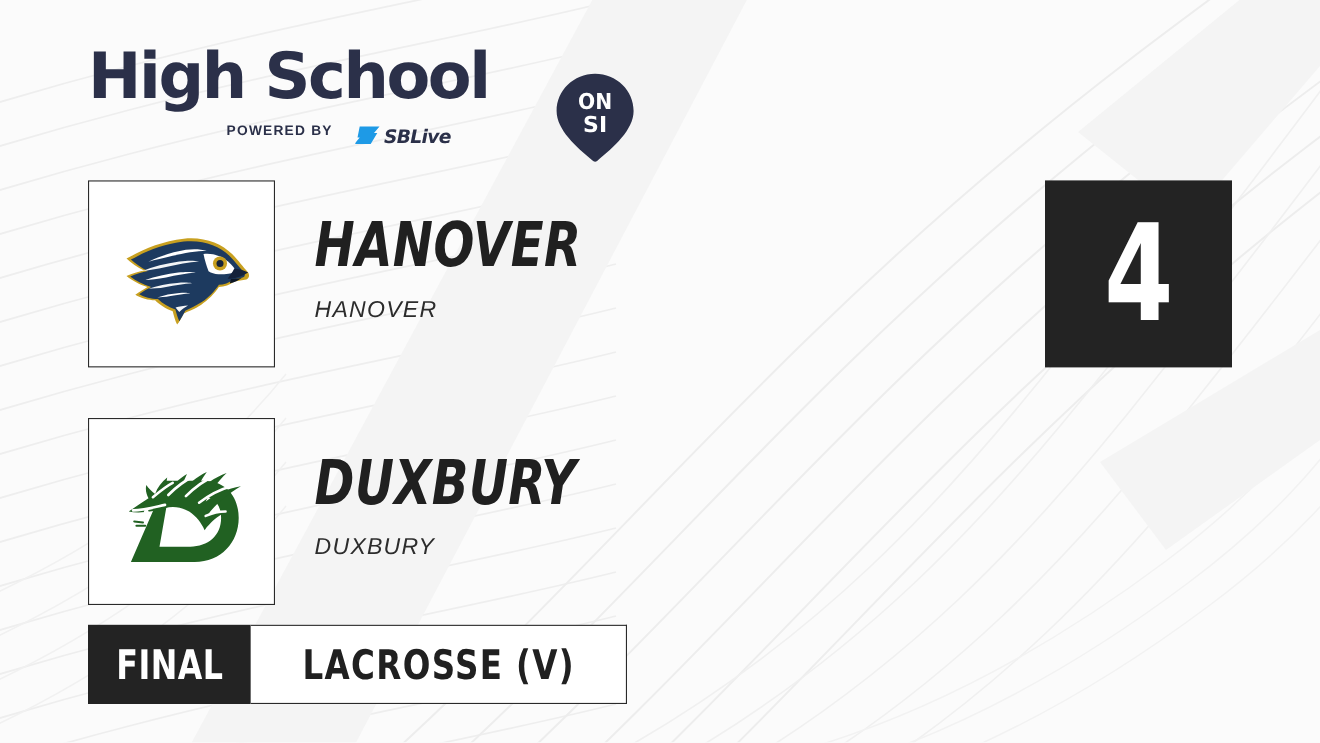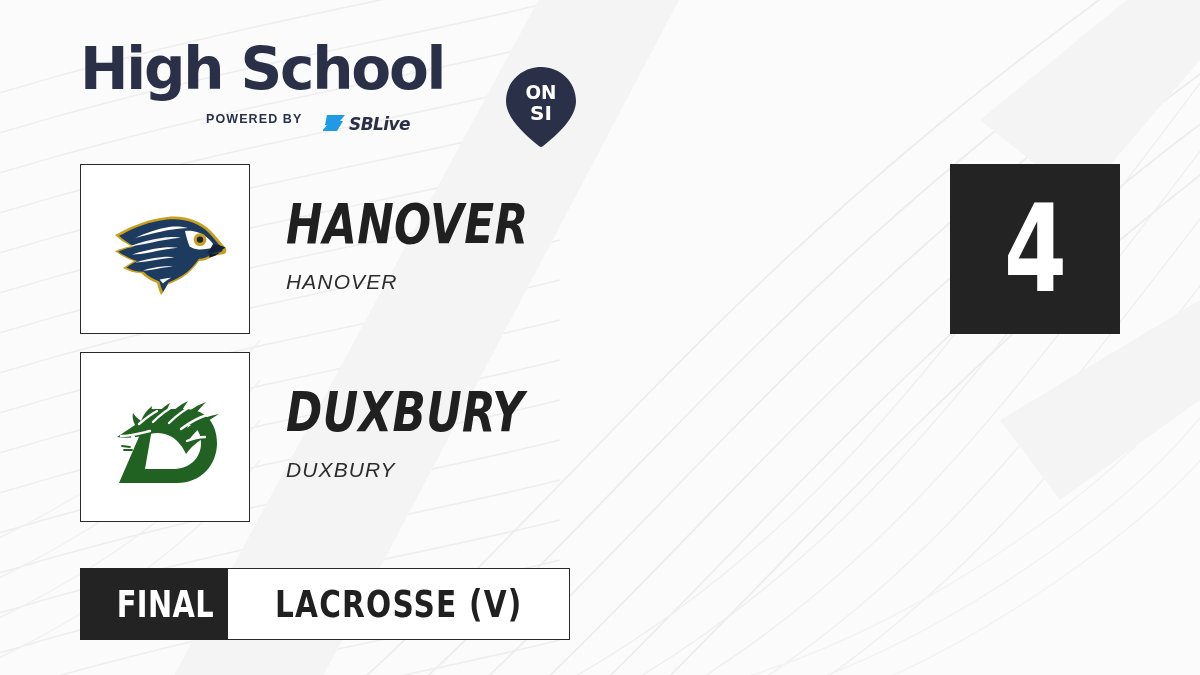--- a/index.html
+++ b/index.html
@@ -45,21 +45,21 @@
     font-family:"Liberation Sans", sans-serif;
     font-weight:bold; font-size:12.5px;
     letter-spacing:1.1px;
     color:#2b3049;
   }
   #sblive-mark { display:block; }
 
   
   .team-row { position:absolute; left:80px; width:1040px; height:172px; }
   #team-row-0 { top:164px; }
-  #team-row-1 { top:352px; }
+  #team-row-1 { top:380px; }
 
   .team-logo-box {
     position:absolute; left:0; top:0;
     width:170px; height:170px;
     background:#ffffff;
     border:1.4px solid #2a2a2a;
     display:flex; align-items:center; justify-content:center;
   }
   .team-logo-box svg { display:block; }
 
@@ -105,21 +105,21 @@
   }
 
   
   #status-bar {
     position:absolute; left:80px; top:568px;
     height:72px; display:flex;
   }
   #status-state {
     width:148px; height:72px;
     background:#232323;
-    display:flex; align-items:center; justify-content:flex-end;
+    display:flex; align-items:center; justify-content:center;
   }
   #status-state-label {
     font-family:"DejaVu Sans", sans-serif;
     font-weight:bold; font-size:37px;
     color:#ffffff;
     transform:scaleX(0.78);
     transform-origin:center center;
     letter-spacing:0.5px;
     white-space:nowrap;
   }

